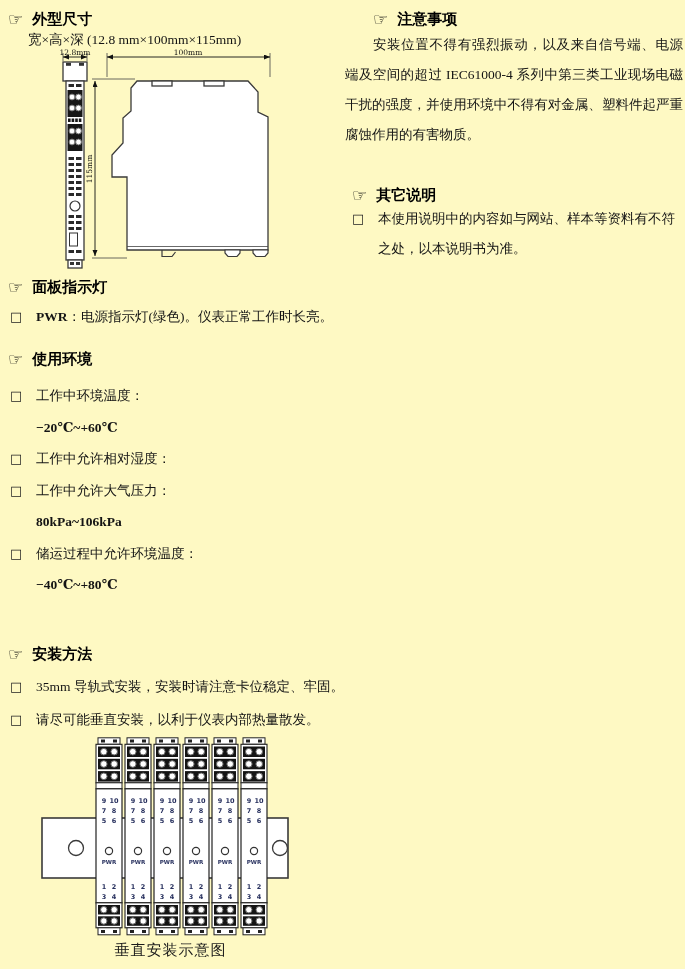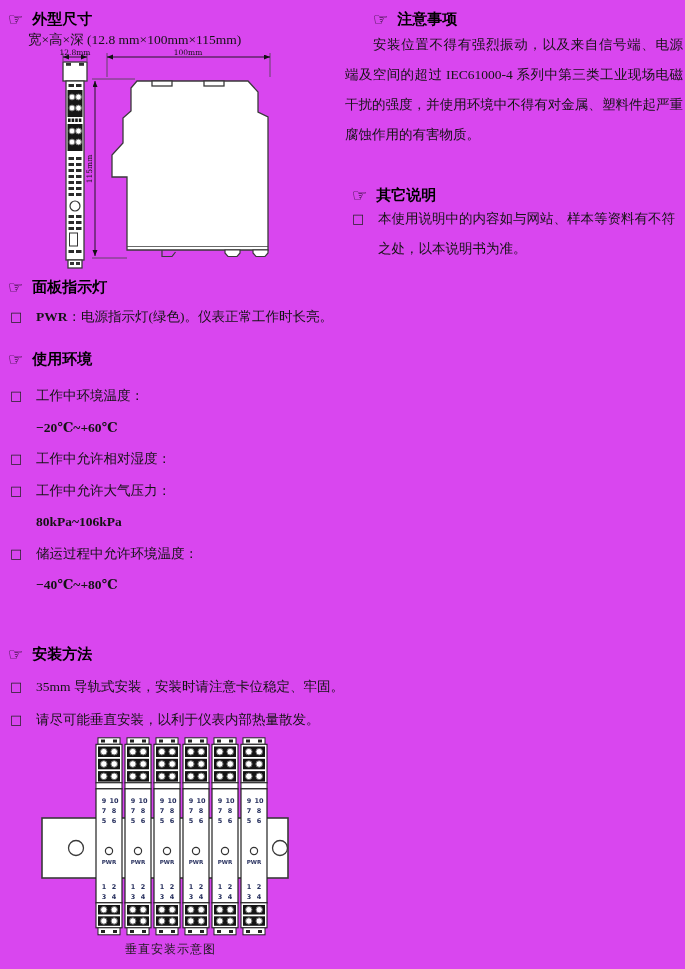--- a/index.html
+++ b/index.html
@@ -1,17 +1,17 @@
 <!DOCTYPE html>
 <html><head>
 <meta charset="utf-8">
 <style>
   html,body { margin:0; padding:0; background:#ffffff; }
   .page {
-    position:relative; width:685px; height:969px; background:#d946ef;
+    position:relative; width:685px; height:969px; background:#fef9c3;
     font-family:"Liberation Serif","DejaVu Serif",serif; color:#1a1a1a;
     overflow:hidden;
   }
   .heading {
     position:absolute; height:20px; line-height:20px; white-space:nowrap;
     font-family:"DejaVu Sans","Liberation Sans",sans-serif;
     font-weight:700; font-size:15px; color:#000;
   }
   .heading .hand {
     display:inline-block; font-family:"DejaVu Sans",sans-serif;
@@ -31,21 +31,21 @@
     line-height:30px; text-align:justify; text-indent:28px;
   }
   .other-item {
     position:absolute; left:352px; top:204px; width:332px;
     line-height:30px; padding-left:26px; box-sizing:border-box;
   }
   .other-item .cb { top:0; }
   .drawing { position:absolute; }
   .diagram-caption {
     position:absolute; left:88px; top:941px; width:165px; text-align:center;
-    font-size:12px; letter-spacing:1px;
+    font-size:15px; letter-spacing:1px;
   }
   
   .dimlabel { font:7.5px "DejaVu Serif","Liberation Serif",serif; fill:#111; text-anchor:middle; }
   .mnum { font:700 6.5px "DejaVu Sans","Liberation Sans",sans-serif; fill:#27305e; text-anchor:middle; }
   .mpwr { font-size:5.6px; }
   .oline { fill:#fff; stroke:#3a3a3a; stroke-width:1.3; }
   .thin  { fill:none; stroke:#444; stroke-width:0.8; }
   .dim   { stroke:#111; stroke-width:0.9; }
 </style>
 </head>

